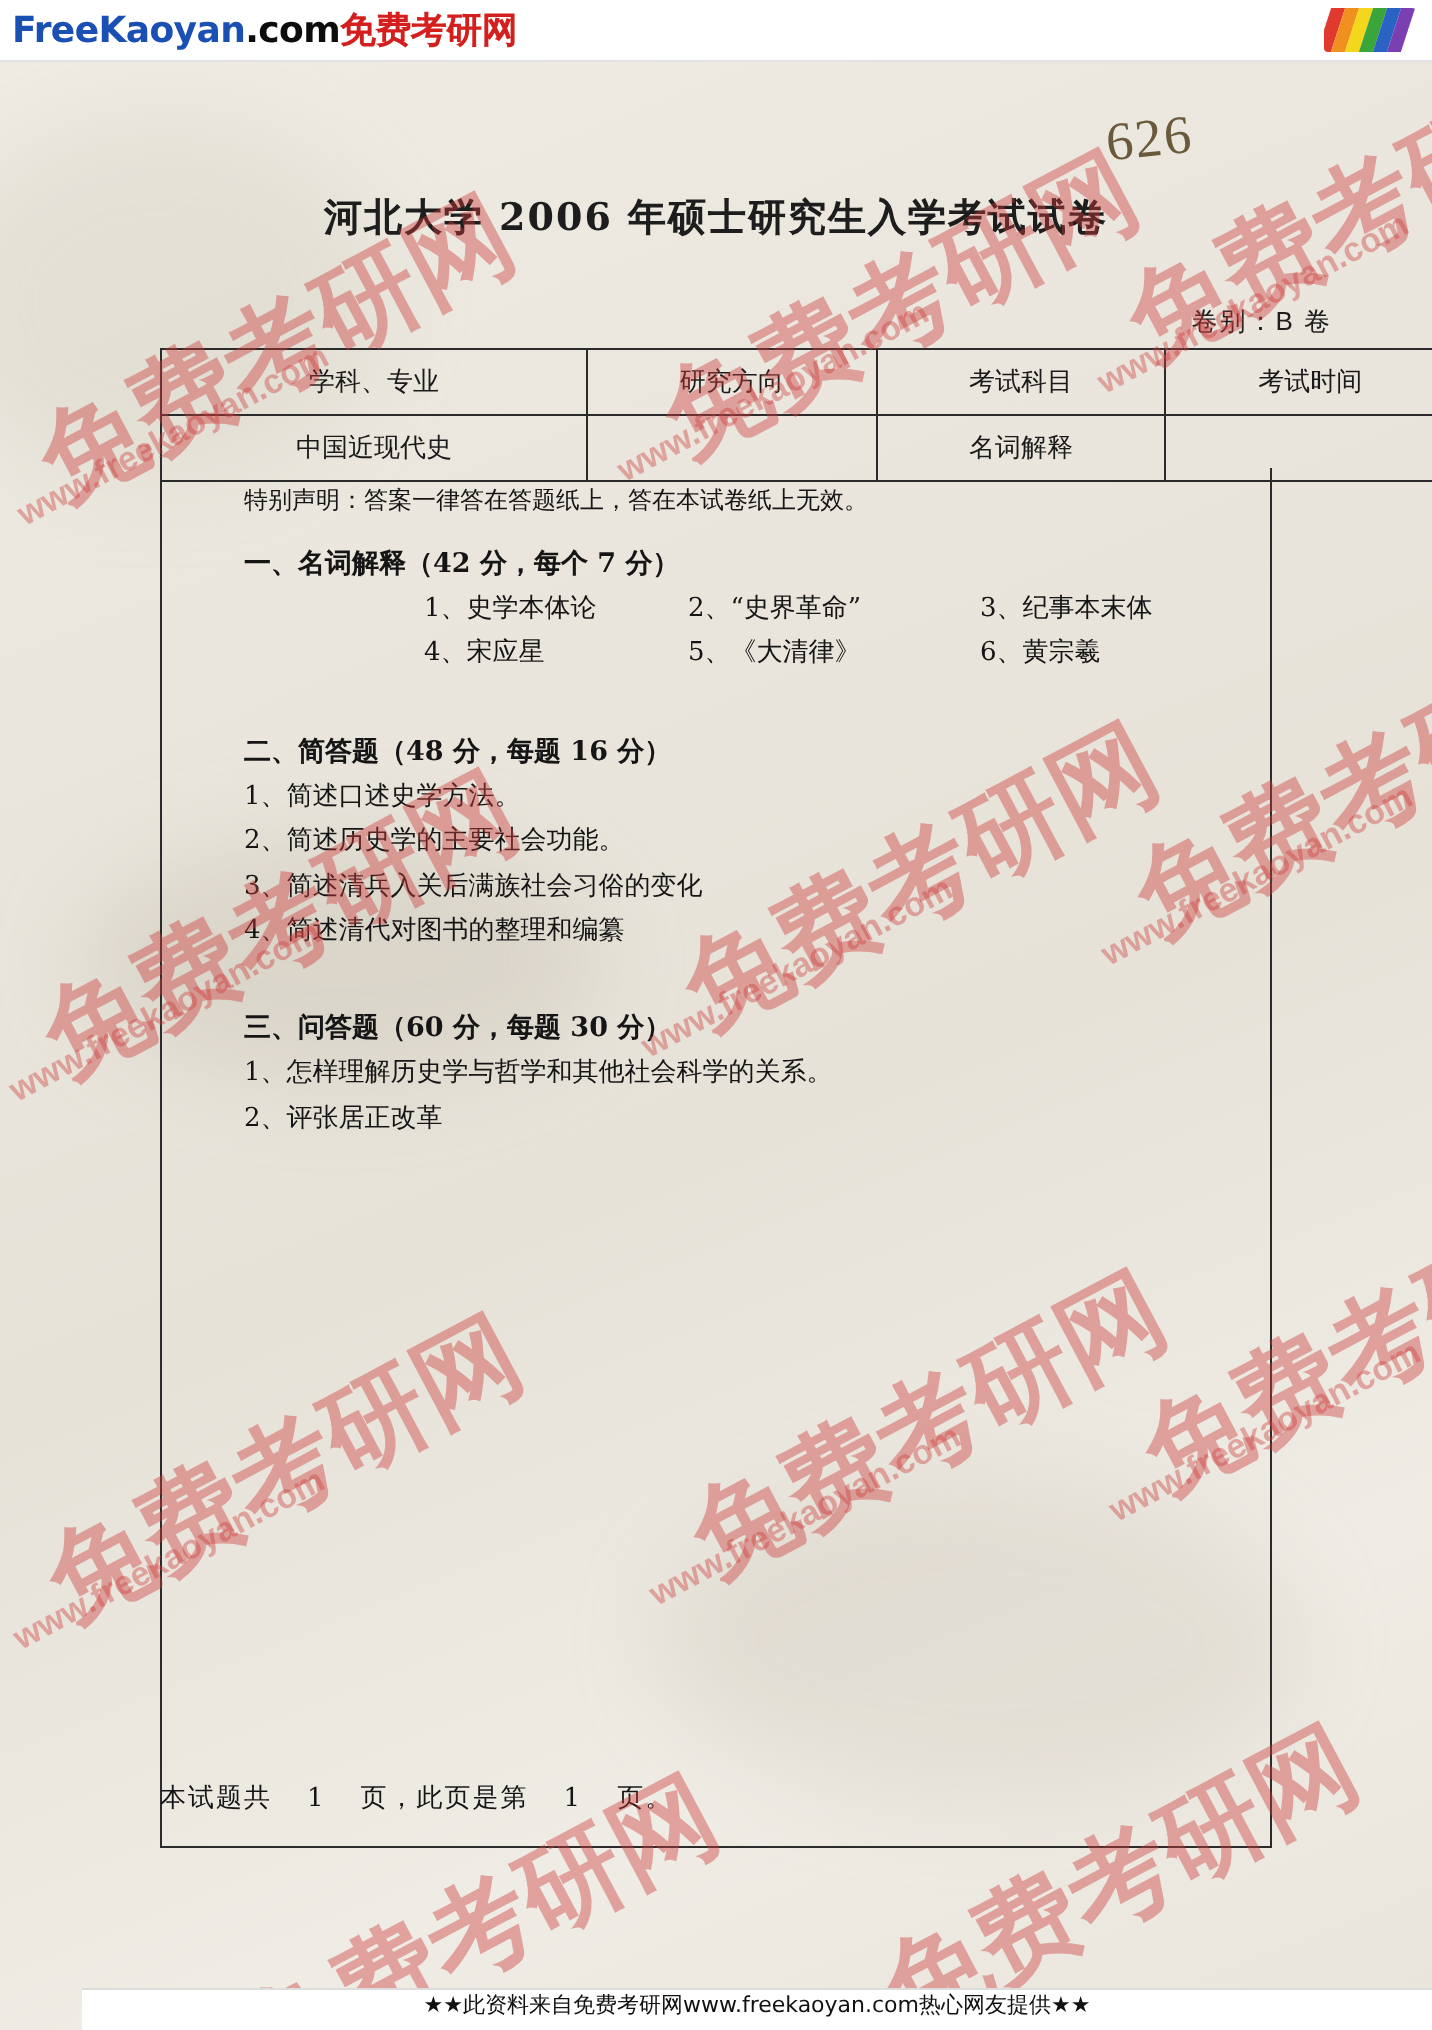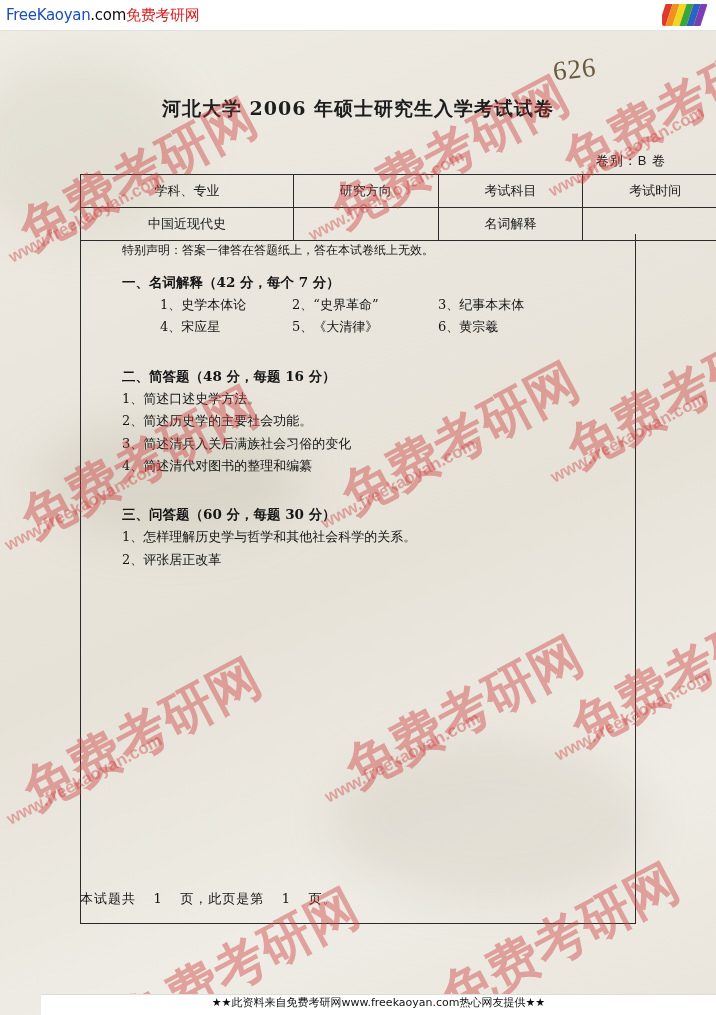--- a/index.html
+++ b/index.html
@@ -32,22 +32,22 @@
     position: absolute;
     top: 0; left: 0; right: 0;
     height: 30px;
     background: #ffffff;
     display: flex;
     align-items: center;
     justify-content: space-between;
     border-bottom: 1px solid #e2e2e2;
   }
   .brand {
-    font-size: 15px;
-    font-weight: normal;
+    font-size: 18px;
+    font-weight: bold;
     letter-spacing: -0.3px;
     padding-left: 6px;
     white-space: nowrap;
   }
   .brand .b-free { color: #1a4fb4; }
   .brand .b-com { color: #0d0d0d; }
   .brand .b-cn { color: #d41f1f; }
   .logo {
     width: 46px; height: 22px;
     margin-right: 8px;
@@ -142,21 +142,21 @@
     line-height: 1.72;
     margin-left: 34px;
   }
   .note { font-size: 12px; margin-bottom: 6px; }
   .sec-head {
     font-weight: bold;
     font-size: 13.5px;
     margin-top: 10px;
   }
   .indent1 { padding-left: 38px; }
-  .terms-row { display: flex; }
+  .terms-row { display: flex; justify-content: center; }
   .terms-row span { display: inline-block; }
   .t-a { width: 132px; }
   .t-b { width: 146px; }
   .t-c { width: 120px; }
   .gap-lg { height: 16px; }
 
   .footer-line {
     position: absolute;
     top: 856px;
     left: 52px;

